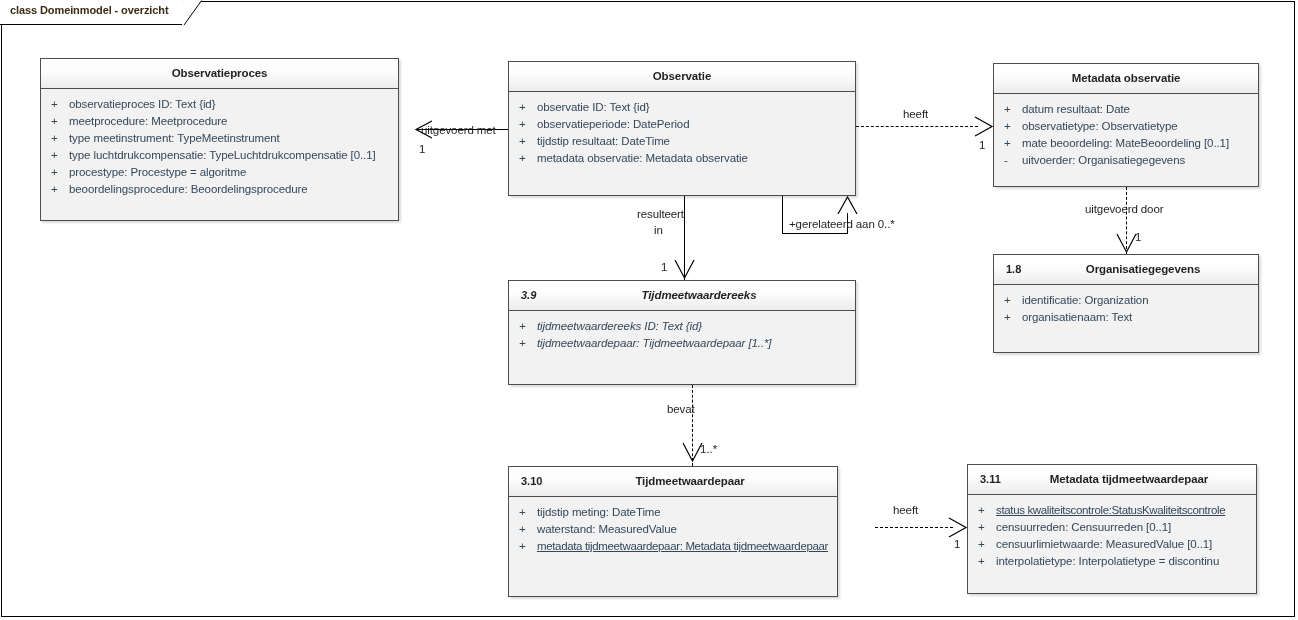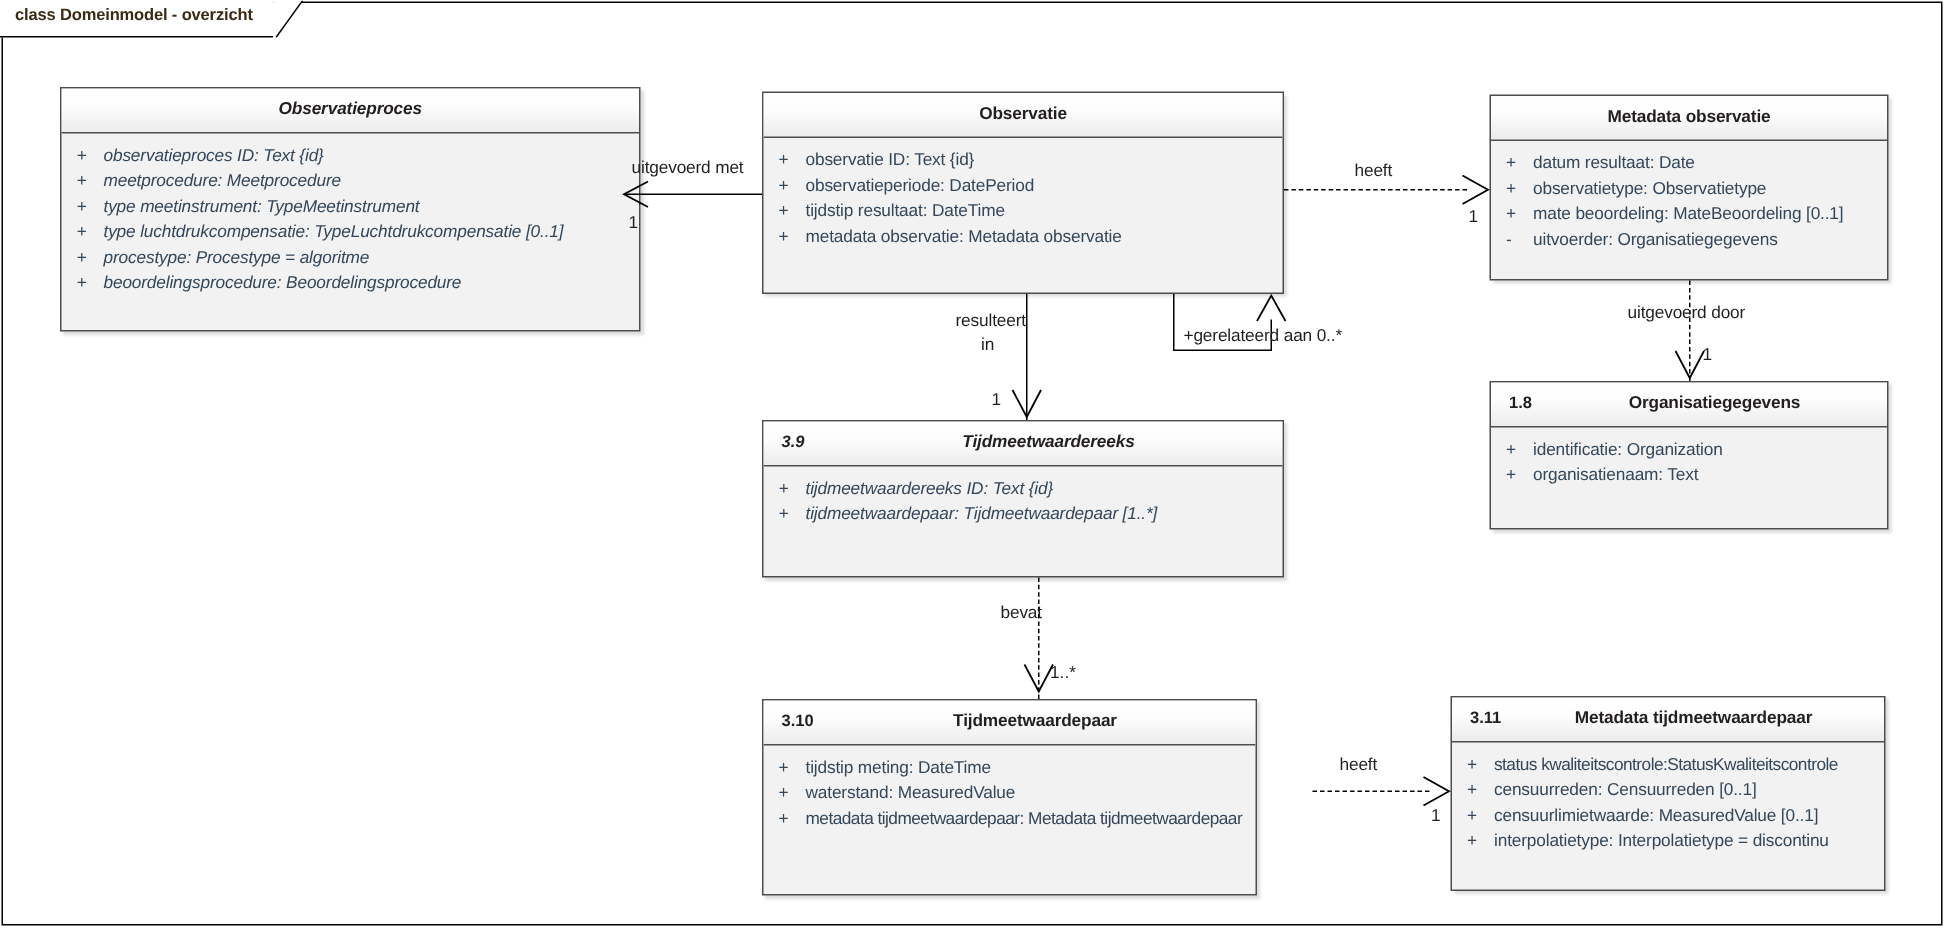--- a/index.html
+++ b/index.html
@@ -116,21 +116,21 @@
     top: 0;
     width: 10px;
     text-align: left;
     color: #33475b;
   }
   .attr .sig {
     position: absolute;
     left: 28px;
     top: 0;
   }
-  .attr.tight .sig { letter-spacing: -0.35px; }
+  .attr.tight .sig { letter-spacing: -0.35px; text-decoration: underline; }
 
   
   .conn {
     position: absolute;
     background: #000000;
   }
   .conn.h { height: 1px; }
   .conn.v { width: 1px; }
   .dash-h {
     position: absolute;
@@ -167,21 +167,21 @@
   <div class="frame-tab-inner"></div>
   <div class="frame-tab-diag">
     <svg width="20" height="25" viewBox="0 0 20 25">
       <path d="M0,0 L20,0 L2,25" fill="#ffffff" stroke="none"></path>
       <path d="M20,0 L2,25" stroke="#000000" stroke-width="1" fill="none"></path>
       <path d="M0,0 L20,0" stroke="#ffffff" stroke-width="1" fill="none"></path>
     </svg>
   </div>
   <div class="frame-tab-label">class Domeinmodel - overzicht</div>
 
-  <div class="uml-class" style="left:40px; top:58px; width:387px; height:163px;font-style:italic;">
+  <div class="uml-class" style="left:40px; top:58px; width:359px; height:163px;">
     <div class="uml-head">
       <div class="uml-head-num"></div>
       <div class="uml-head-title">Observatieproces</div>
     </div>
     <div class="uml-body">
       <div class="attr">
         <span class="vis">+</span>
         <span class="sig">observatieproces ID: Text {id}</span>
       </div>
       <div class="attr">
@@ -336,21 +336,21 @@
       </div>
     </div>
   </div>
 
   <div class="conn h" style="left:416px; top:129px; width:92px;"></div>
   <div class="arrowhead" style="left:414px; top:118px;">
     <svg width="20" height="22" viewBox="0 0 20 22">
       <path d="M18,3 L2,11.5 L18,20" fill="none" stroke="#000000" stroke-width="1.2"></path>
     </svg>
   </div>
-  <div class="conn-label" style="left:421px; top:106px;text-align:right;">uitgevoerd met</div>
+  <div class="conn-label" style="left:421px; top:124px;text-align:right;">uitgevoerd met</div>
   <div class="mult" style="left:419px; top:143px;">1</div>
 
   <div class="dash-h" style="left:856px; top:126px; width:122px;"></div>
   <div class="arrowhead" style="left:973px; top:115px;">
     <svg width="22" height="24" viewBox="0 0 22 24">
       <path d="M2,2 L19,11.5 L2,21" fill="none" stroke="#000000" stroke-width="1.2"></path>
     </svg>
   </div>
   <div class="conn-label" style="left:903px; top:108px;">heeft</div>
   <div class="mult" style="left:979px; top:139px;">1</div>

